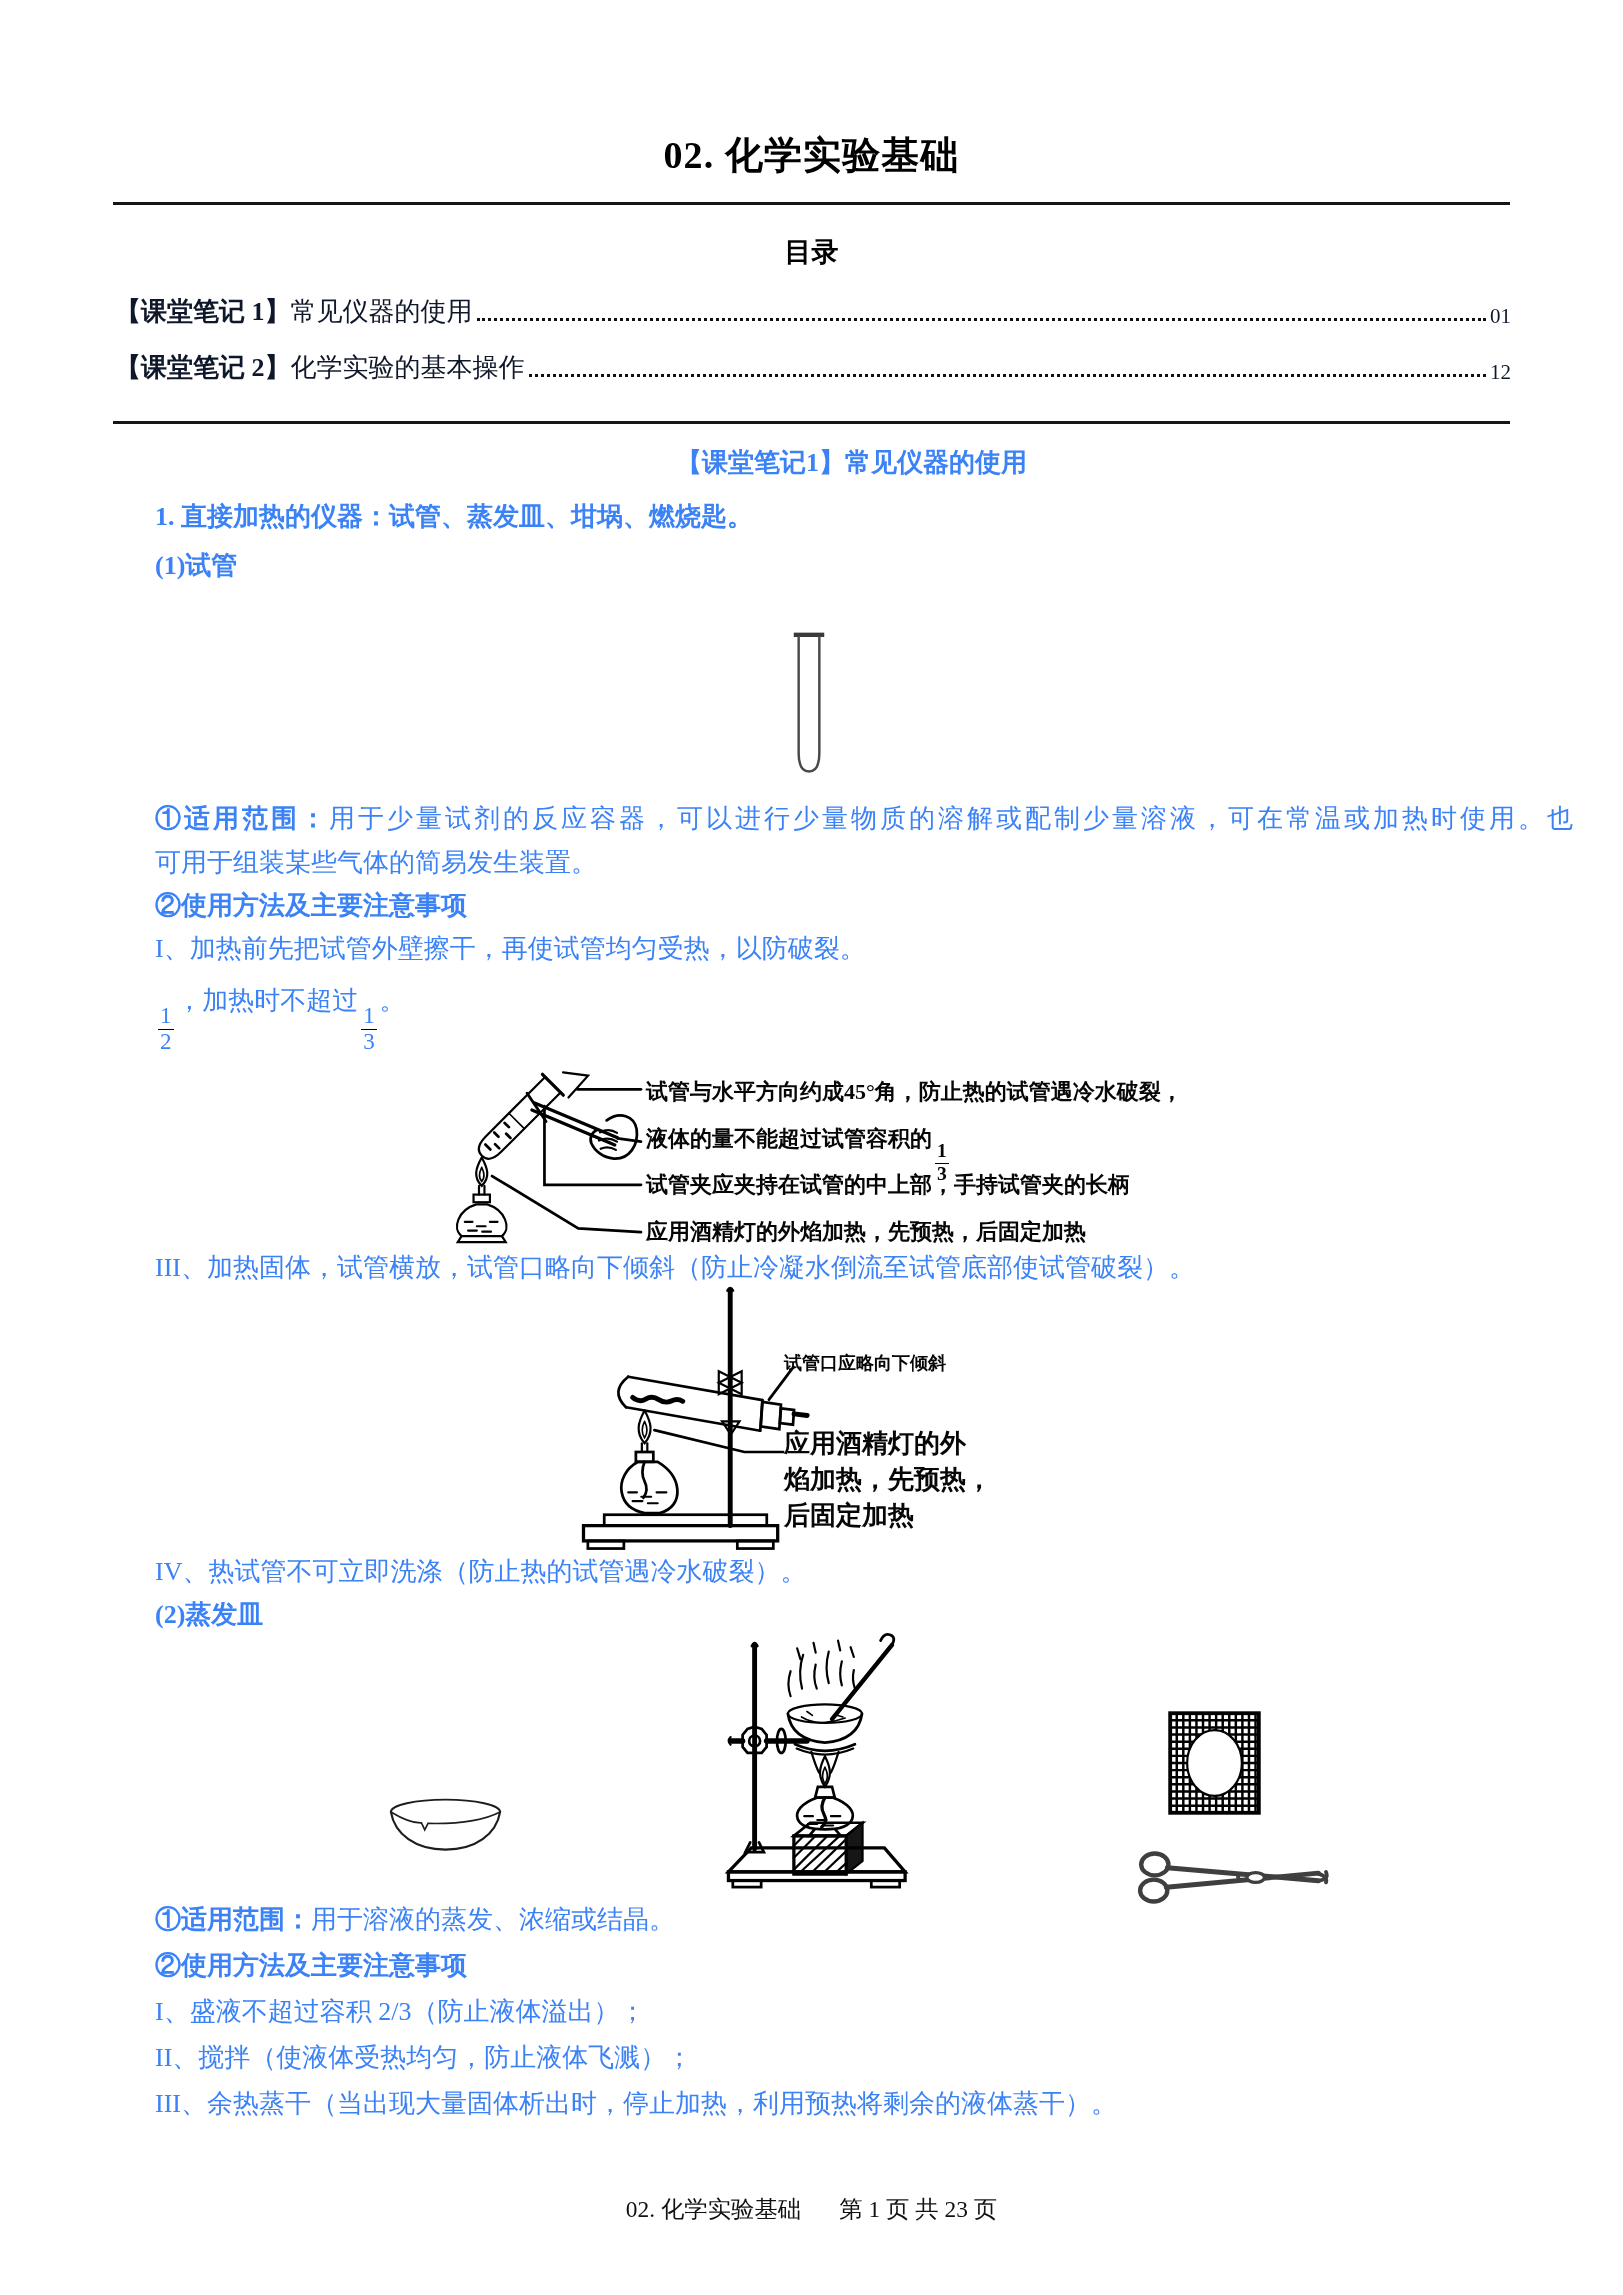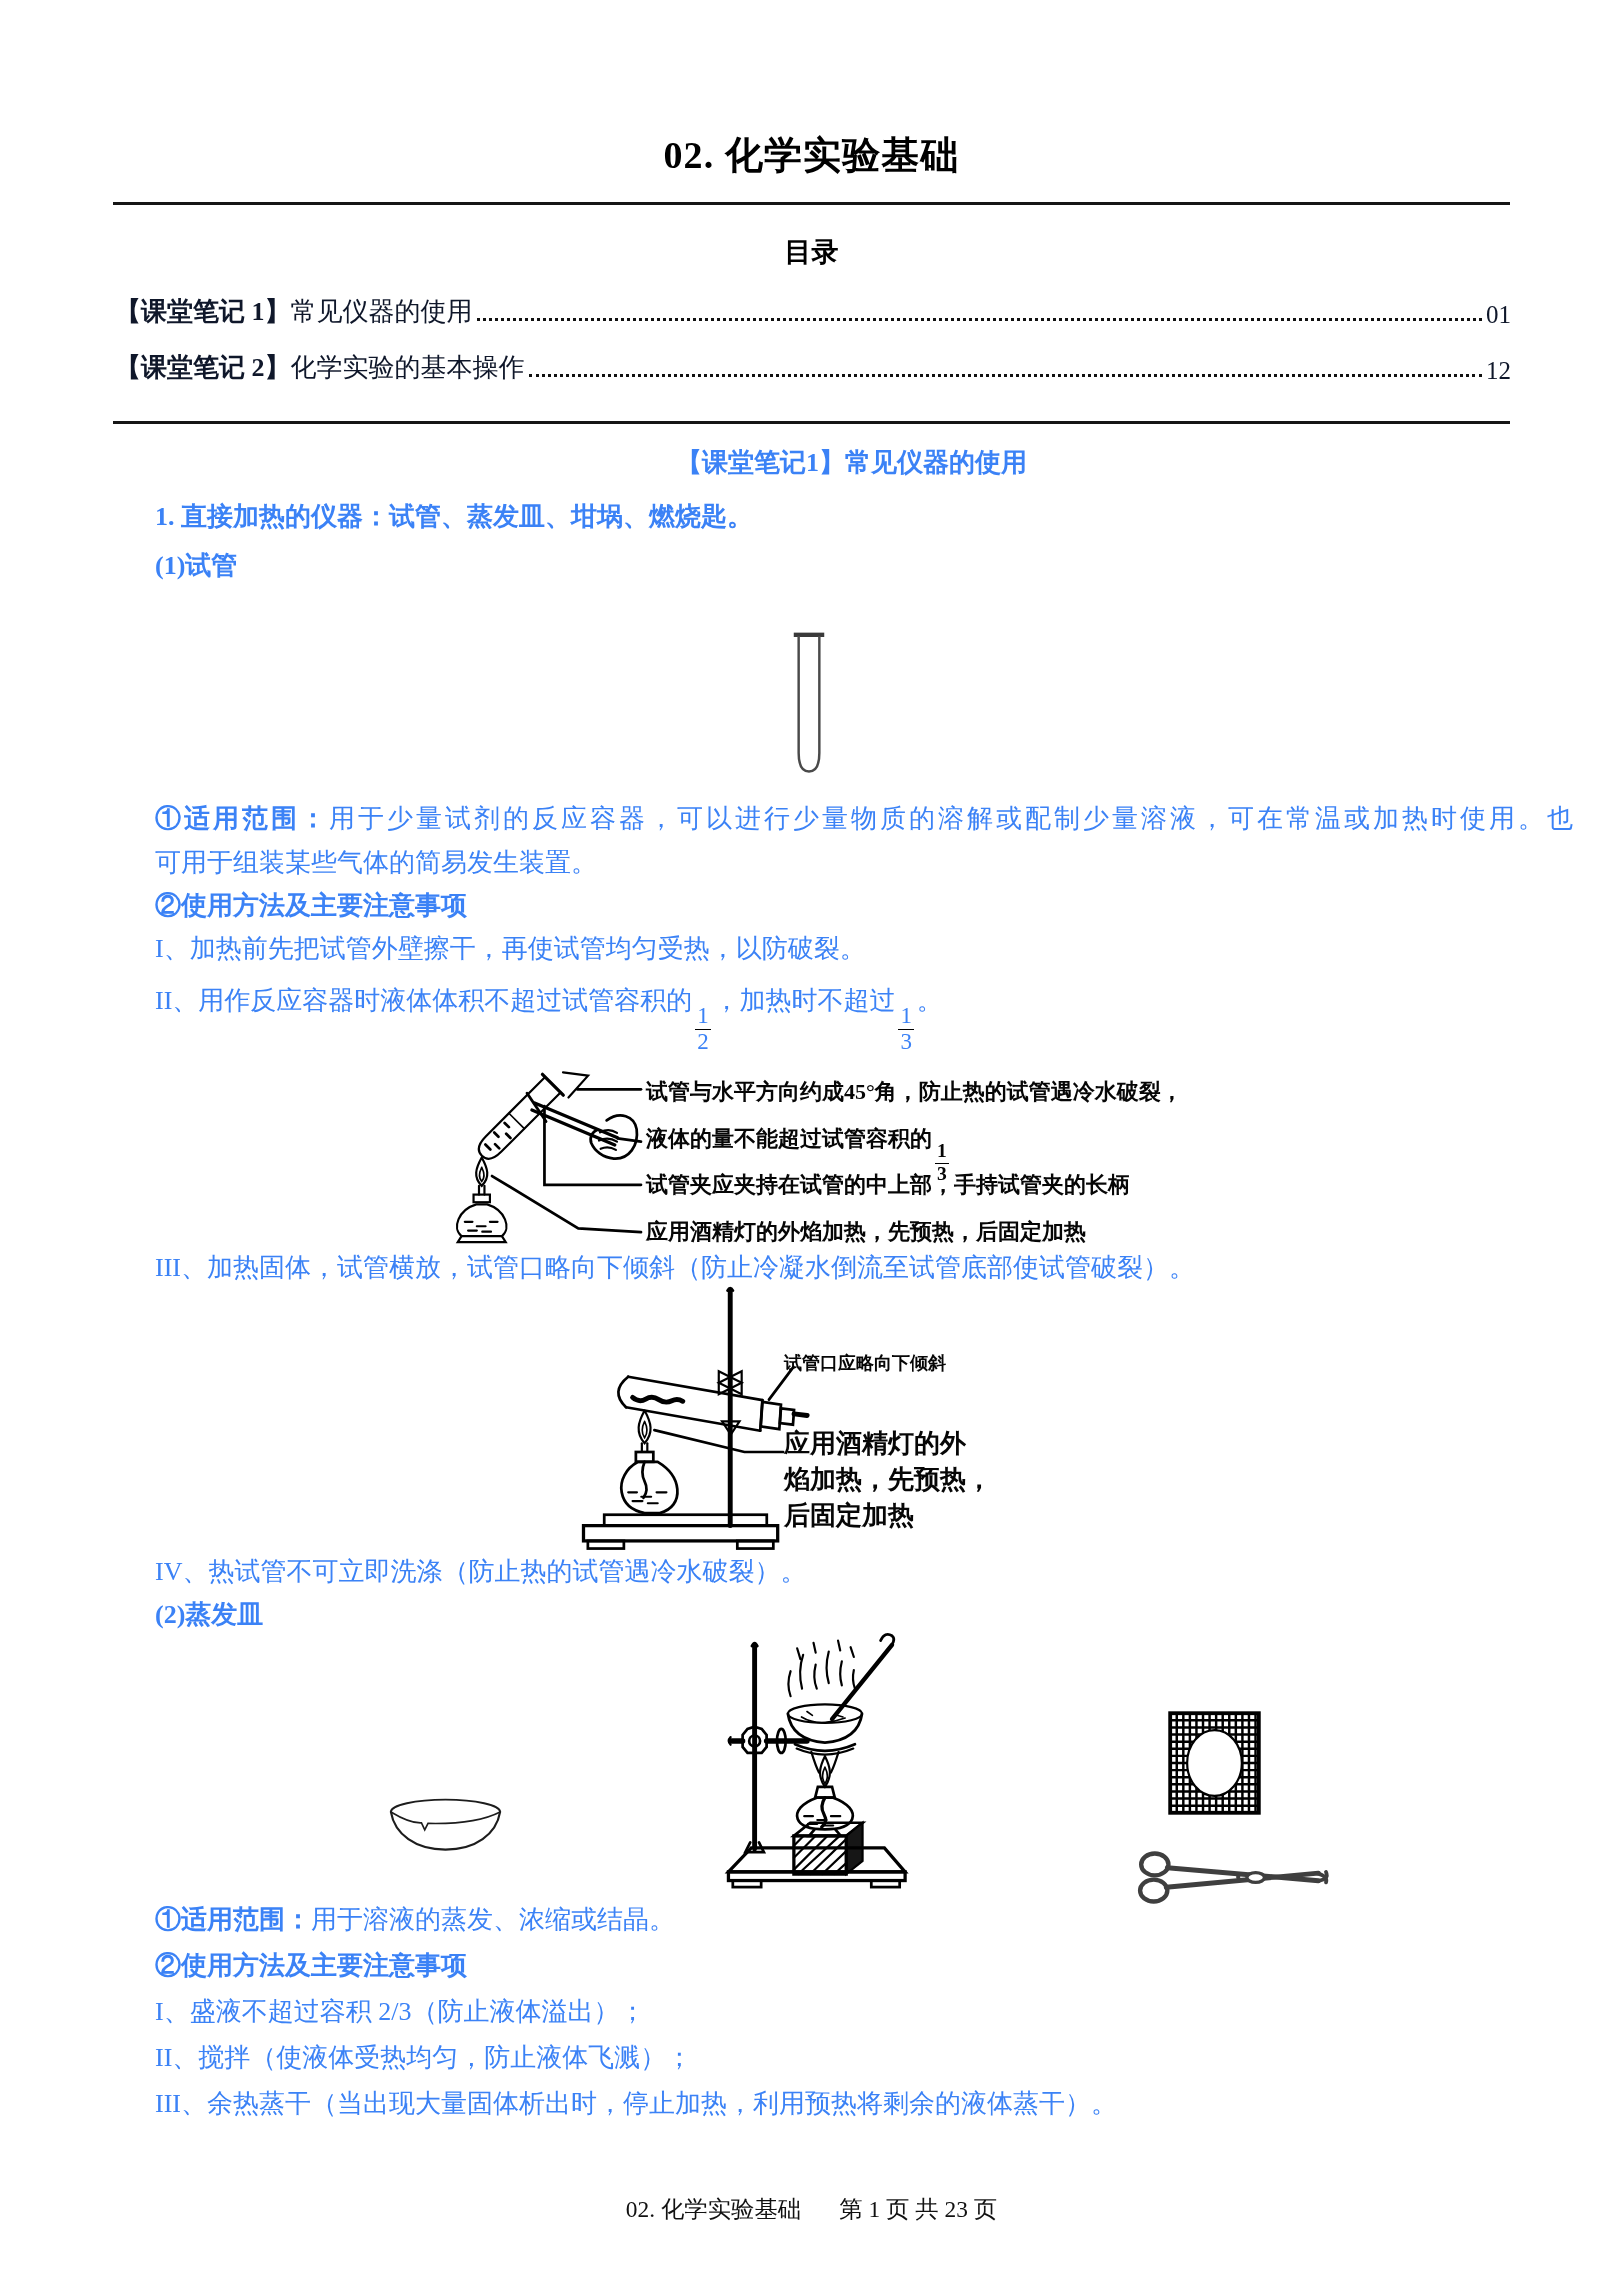--- a/index.html
+++ b/index.html
@@ -10,21 +10,21 @@
   }
   .abs{position:absolute;}
   .center{left:0;width:1623px;text-align:center;}
   .para{position:absolute;font-size:26px;line-height:1.25;white-space:nowrap;color:#3b82f6;margin-left:40px;}
   .b{font-weight:bold;}
   .title{font-size:38px;font-weight:bold;letter-spacing:1.1px;}
   .tocHead{font-size:27px;font-weight:bold;}
   .rule{position:absolute;left:113px;width:1397px;height:3.3px;background:#161616;}
   .tocRow{position:absolute;left:115px;width:1396px;display:flex;align-items:flex-end;font-size:26px;color:#0f172a;}
   .tocDots{flex:1;border-bottom:3.3px dotted #111;margin:0 4.4px 7.6px 4.4px;height:0;}
-  .pgnum{font-size:25px;}
+  .pgnum{font-size:21px;}
   .ann{position:absolute;font-size:22px;font-weight:bold;white-space:nowrap;color:#060606;}
   .annC{position:absolute;font-size:26px;font-weight:bold;white-space:nowrap;color:#060606;}
   .frac{display:inline-flex;flex-direction:column;align-items:center;vertical-align:-0.62em;line-height:1;font-size:23px;margin:0 2.7px;}
   .frac .fn{padding:0 2.2px 1.6px 2.2px;}
   .frac .fd{border-top:1.6px solid #000;padding:0.5px 2.2px 0 2.2px;}
   .frac.small{font-size:19.6px;vertical-align:-0.58em;}
   .js1{letter-spacing:3px;}
   .footer{position:absolute;top:2193px;left:0;width:1623px;display:flex;justify-content:center;gap:38px;font-size:23.4px;color:#111;}
   svg{position:absolute;overflow:visible;}
   .lh66{line-height:36px;}
@@ -66,21 +66,21 @@
 </svg>
 
 <div class="para" style="top:803px;left:115px;"><span class="b js1">①适用范围：</span><span class="js1">用于少量试剂的反应容器，可以进行少量物质的溶解或配制少量溶液，可在常温或加热时使用。也</span></div>
 <div class="para" style="top:847px;left:115px;">可用于组装某些气体的简易发生装置。</div>
 
 <div class="para b" style="top:890px;left:115px;">②使用方法及主要注意事项</div>
 
 <div class="para" style="top:933px;left:115px;">I、加热前先把试管外壁擦干，再使试管均匀受热，以防破裂。</div>
 
 <div class="para" style="top:985px;left:115px;">
-  <span>II、用作反应容器时液体体积不超过试管容积的</span><span class="frac">
+  <span class="frac">
       <span class="fn">1</span>
       <span class="fd">2</span>
     </span><span>，加热时不超过</span><span class="frac">
       <span class="fn">1</span>
       <span class="fd">3</span>
     </span><span>。</span>
 </div>
 
 <svg style="left:371px;top:1069px;" width="270" height="183" viewBox="0 0 495 335">
   <g stroke="#000" fill="none" stroke-width="4" stroke-linecap="round">

